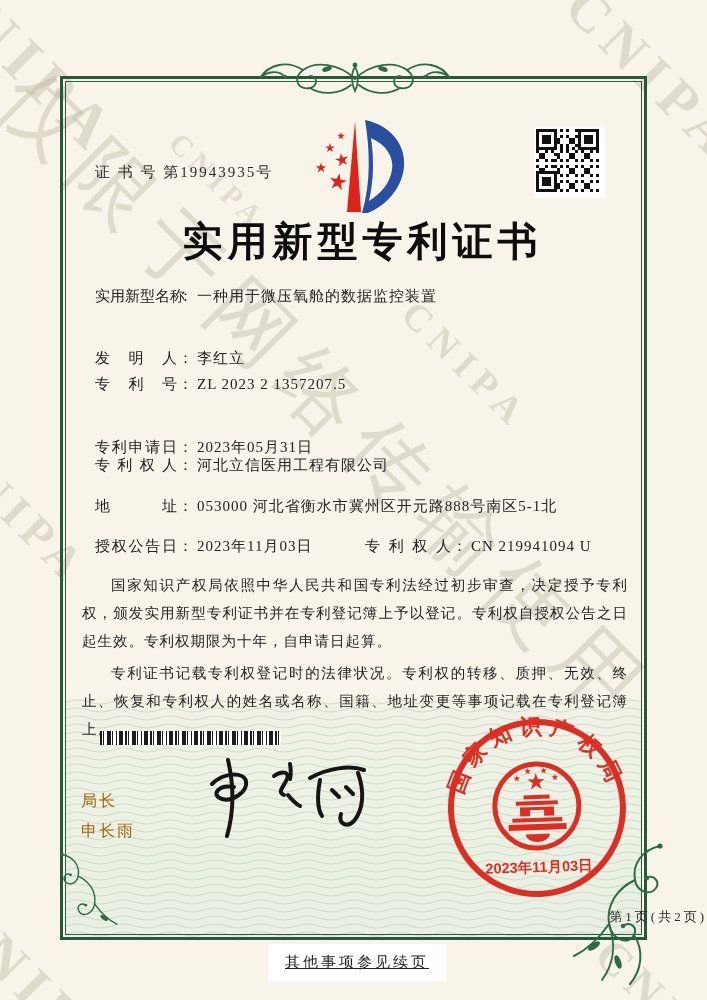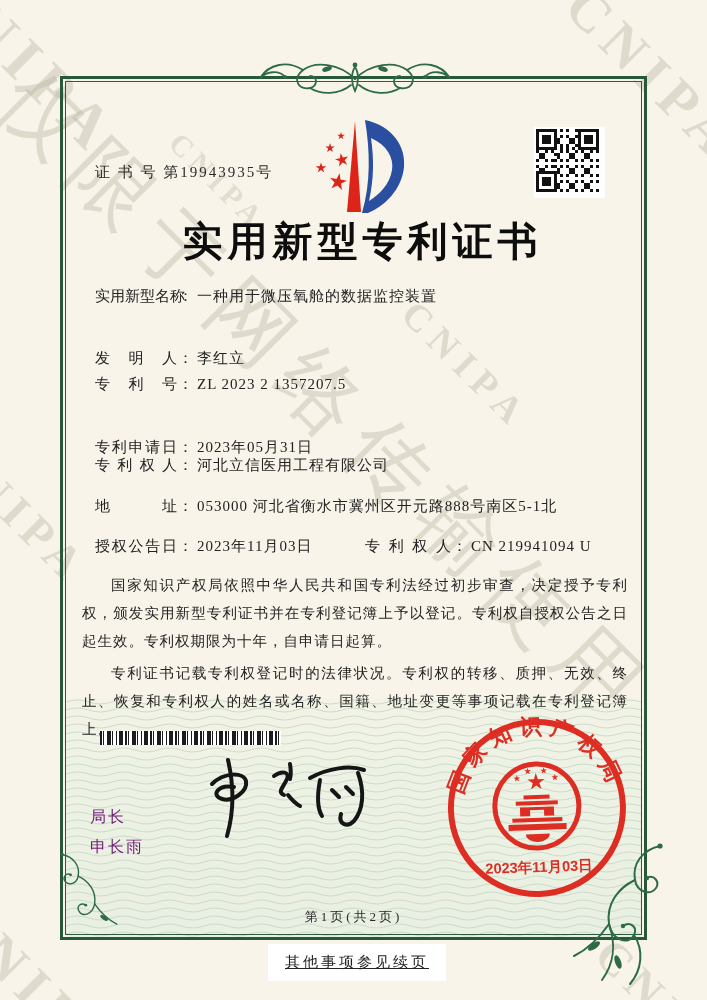--- a/index.html
+++ b/index.html
@@ -44,26 +44,26 @@
   .f-value{letter-spacing:1px;text-align:center;}
   .f-val-fixed{display:inline-block;width:168px;letter-spacing:1px;}
   .legal{position:absolute;left:82px;top:572px;width:546px;z-index:5;}
   .legal p{margin:0 0 4px 0;font-size:14.5px;line-height:1.93;letter-spacing:1px;
            text-indent:2em;text-align:justify;color:#242424;}
   .barcode{position:absolute;left:100px;top:731px;width:181px;height:14px;z-index:5;
     background:repeating-linear-gradient(90deg,
       #1c1c1c 0 2px,#fff 2px 3px,#1c1c1c 3px 4px,#fff 4px 7px,
       #1c1c1c 7px 11px,#fff 11px 12px,#1c1c1c 12px 13px,#fff 13px 16px,
       #1c1c1c 16px 17px,#fff 17px 19px,#1c1c1c 19px 23px,#fff 23px 25px);}
-  .signer{position:absolute;left:90px;top:786px;z-index:5;
+  .signer{position:absolute;left:81px;top:786px;z-index:5;
           font-family:"Liberation Sans","DejaVu Sans",sans-serif;
-          font-size:16px;color:#701a75;line-height:1.9;letter-spacing:2px;margin-top:16px;}
+          font-size:16px;color:#a16207;line-height:1.9;letter-spacing:2px;}
   .signature{position:absolute;left:198px;top:748px;z-index:5;}
   .seal{position:absolute;left:443px;top:714px;z-index:6;opacity:.93;transform:rotate(-2deg);}
-  .page-num{position:absolute;left:0;top:908px;width:100%;text-align:center;z-index:5;
+  .page-num{position:absolute;left:0;top:908px;width:100%;text-align:right;z-index:5;
             font-size:13px;letter-spacing:3px;color:#2a2a2a;}
   .footer-note{position:absolute;left:268px;top:944px;z-index:5;background:#ffffff;
                padding:9px 17px;font-size:15px;letter-spacing:3px;color:#222;text-decoration:underline;}
 </style>
 </head>
 <body>
 
 <div class="wm wm-cn">仅限于网络传输使用</div>
 <div class="wm wm-e1">CNIPA</div>
 <div class="wm wm-e2">CNIPA</div>

